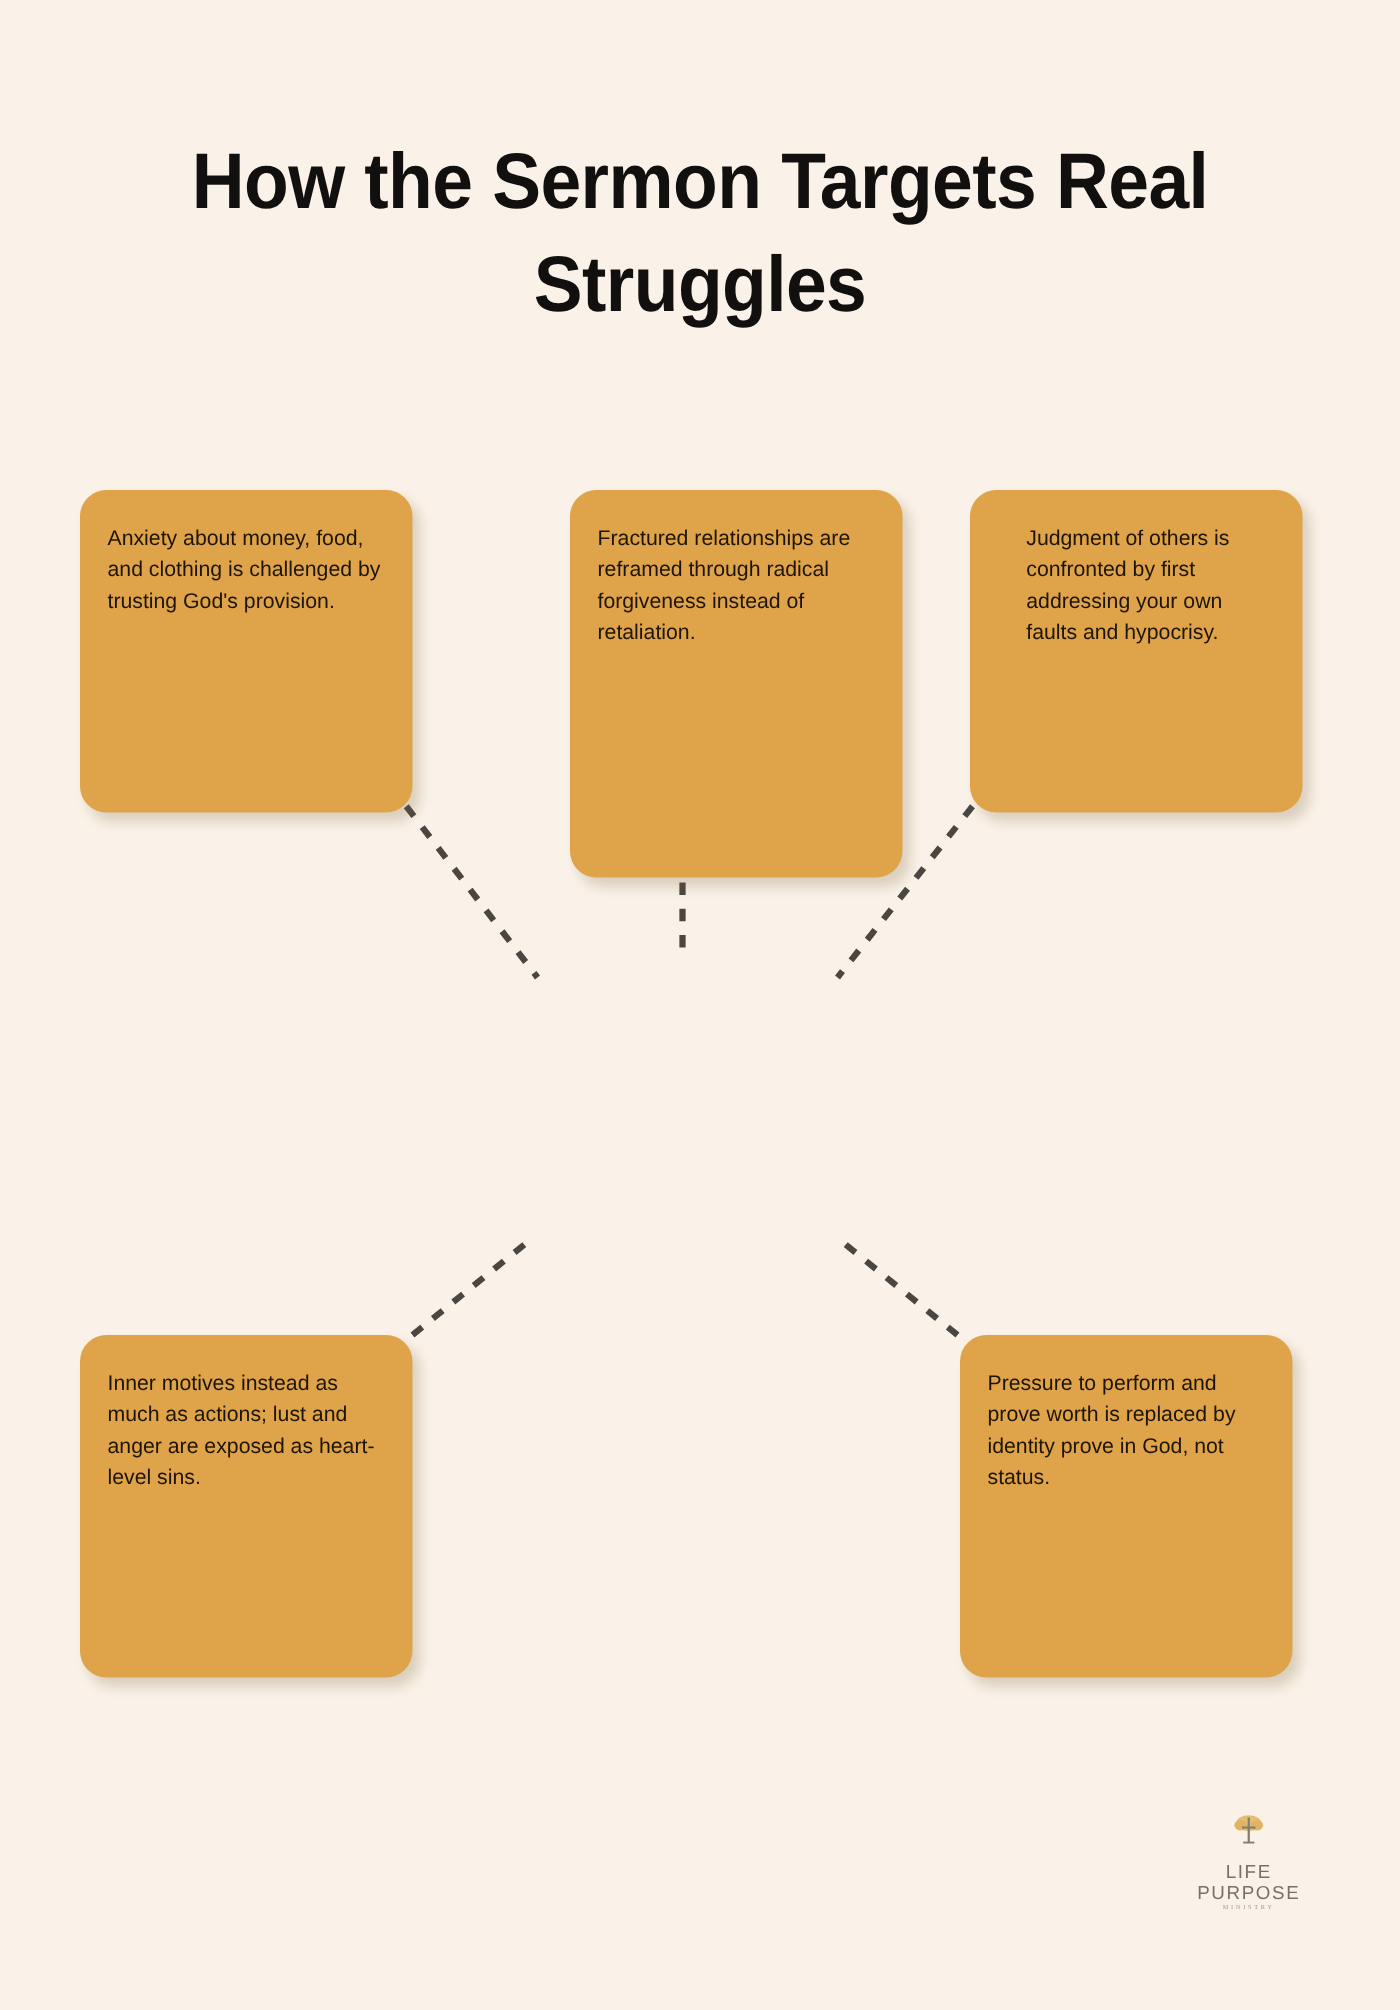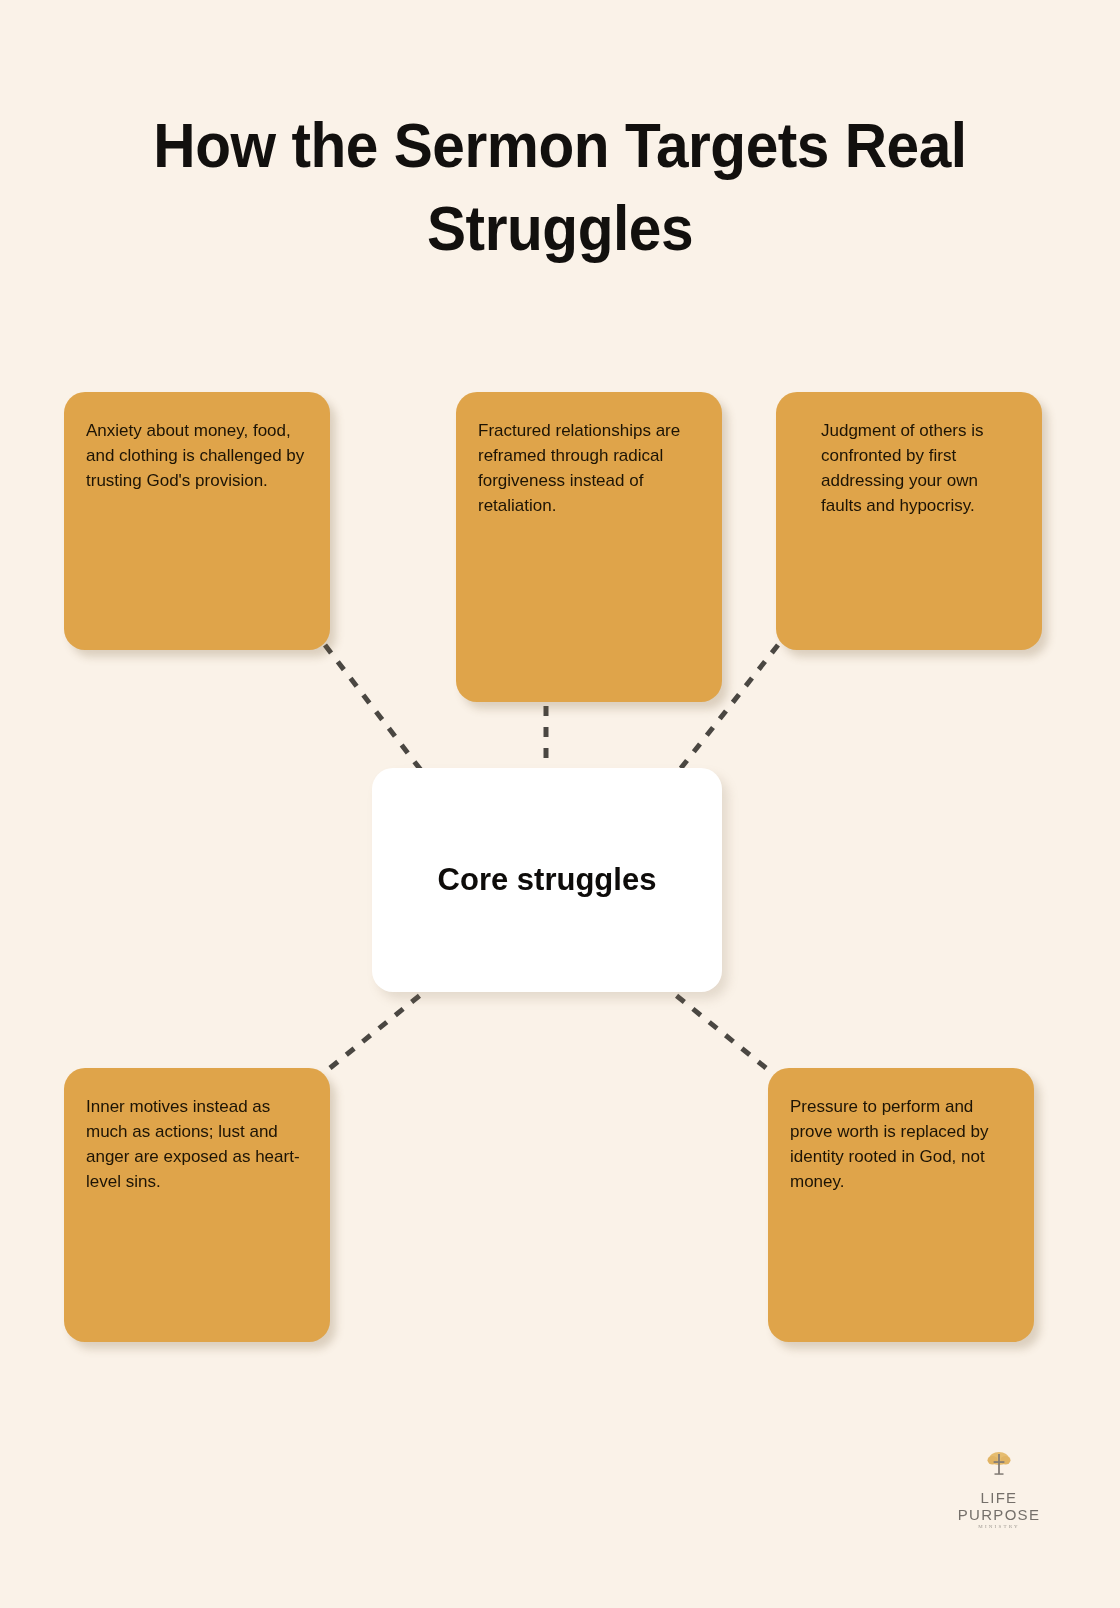--- a/index.html
+++ b/index.html
@@ -135,30 +135,27 @@
   </div>
 
   <div class="node card" id="node-relationships">
     <span class="node-text">Fractured relationships are reframed through radical forgiveness instead of retaliation.</span>
   </div>
 
   <div class="node card" id="node-judgment">
     <span class="node-text">Judgment of others is confronted by first addressing your own faults and hypocrisy.</span>
   </div>
 
-  <div class="node center-card" id="node-center">
-    <span class="node-text">Core struggles</span>
-  </div>
 
   <div class="node card" id="node-motives">
     <span class="node-text">Inner motives instead as much as actions; lust and anger are exposed as heart-level sins.</span>
   </div>
 
   <div class="node card" id="node-pressure">
-    <span class="node-text">Pressure to perform and prove worth is replaced by identity rooted in God, not money.</span>
+    <span class="node-text">Pressure to perform and prove worth is replaced by identity prove in God, not status.</span>
   </div>
 
   <div class="logo">
     <svg class="logo-mark" width="30" height="30" viewBox="0 0 30 30">
       <ellipse cx="15" cy="10.5" rx="10" ry="6.4" fill="#e3b45c"></ellipse>
       <ellipse cx="8.5" cy="12.2" rx="5" ry="4.2" fill="#ddaa4e"></ellipse>
       <ellipse cx="21.5" cy="12.2" rx="5" ry="4.2" fill="#ddaa4e"></ellipse>
       <rect x="14.1" y="6" width="1.8" height="20" fill="#6d6862"></rect>
       <rect x="9.6" y="13.2" width="10.8" height="1.7" fill="#6d6862"></rect>
       <rect x="10.5" y="25.3" width="9" height="1.5" fill="#6d6862"></rect>

